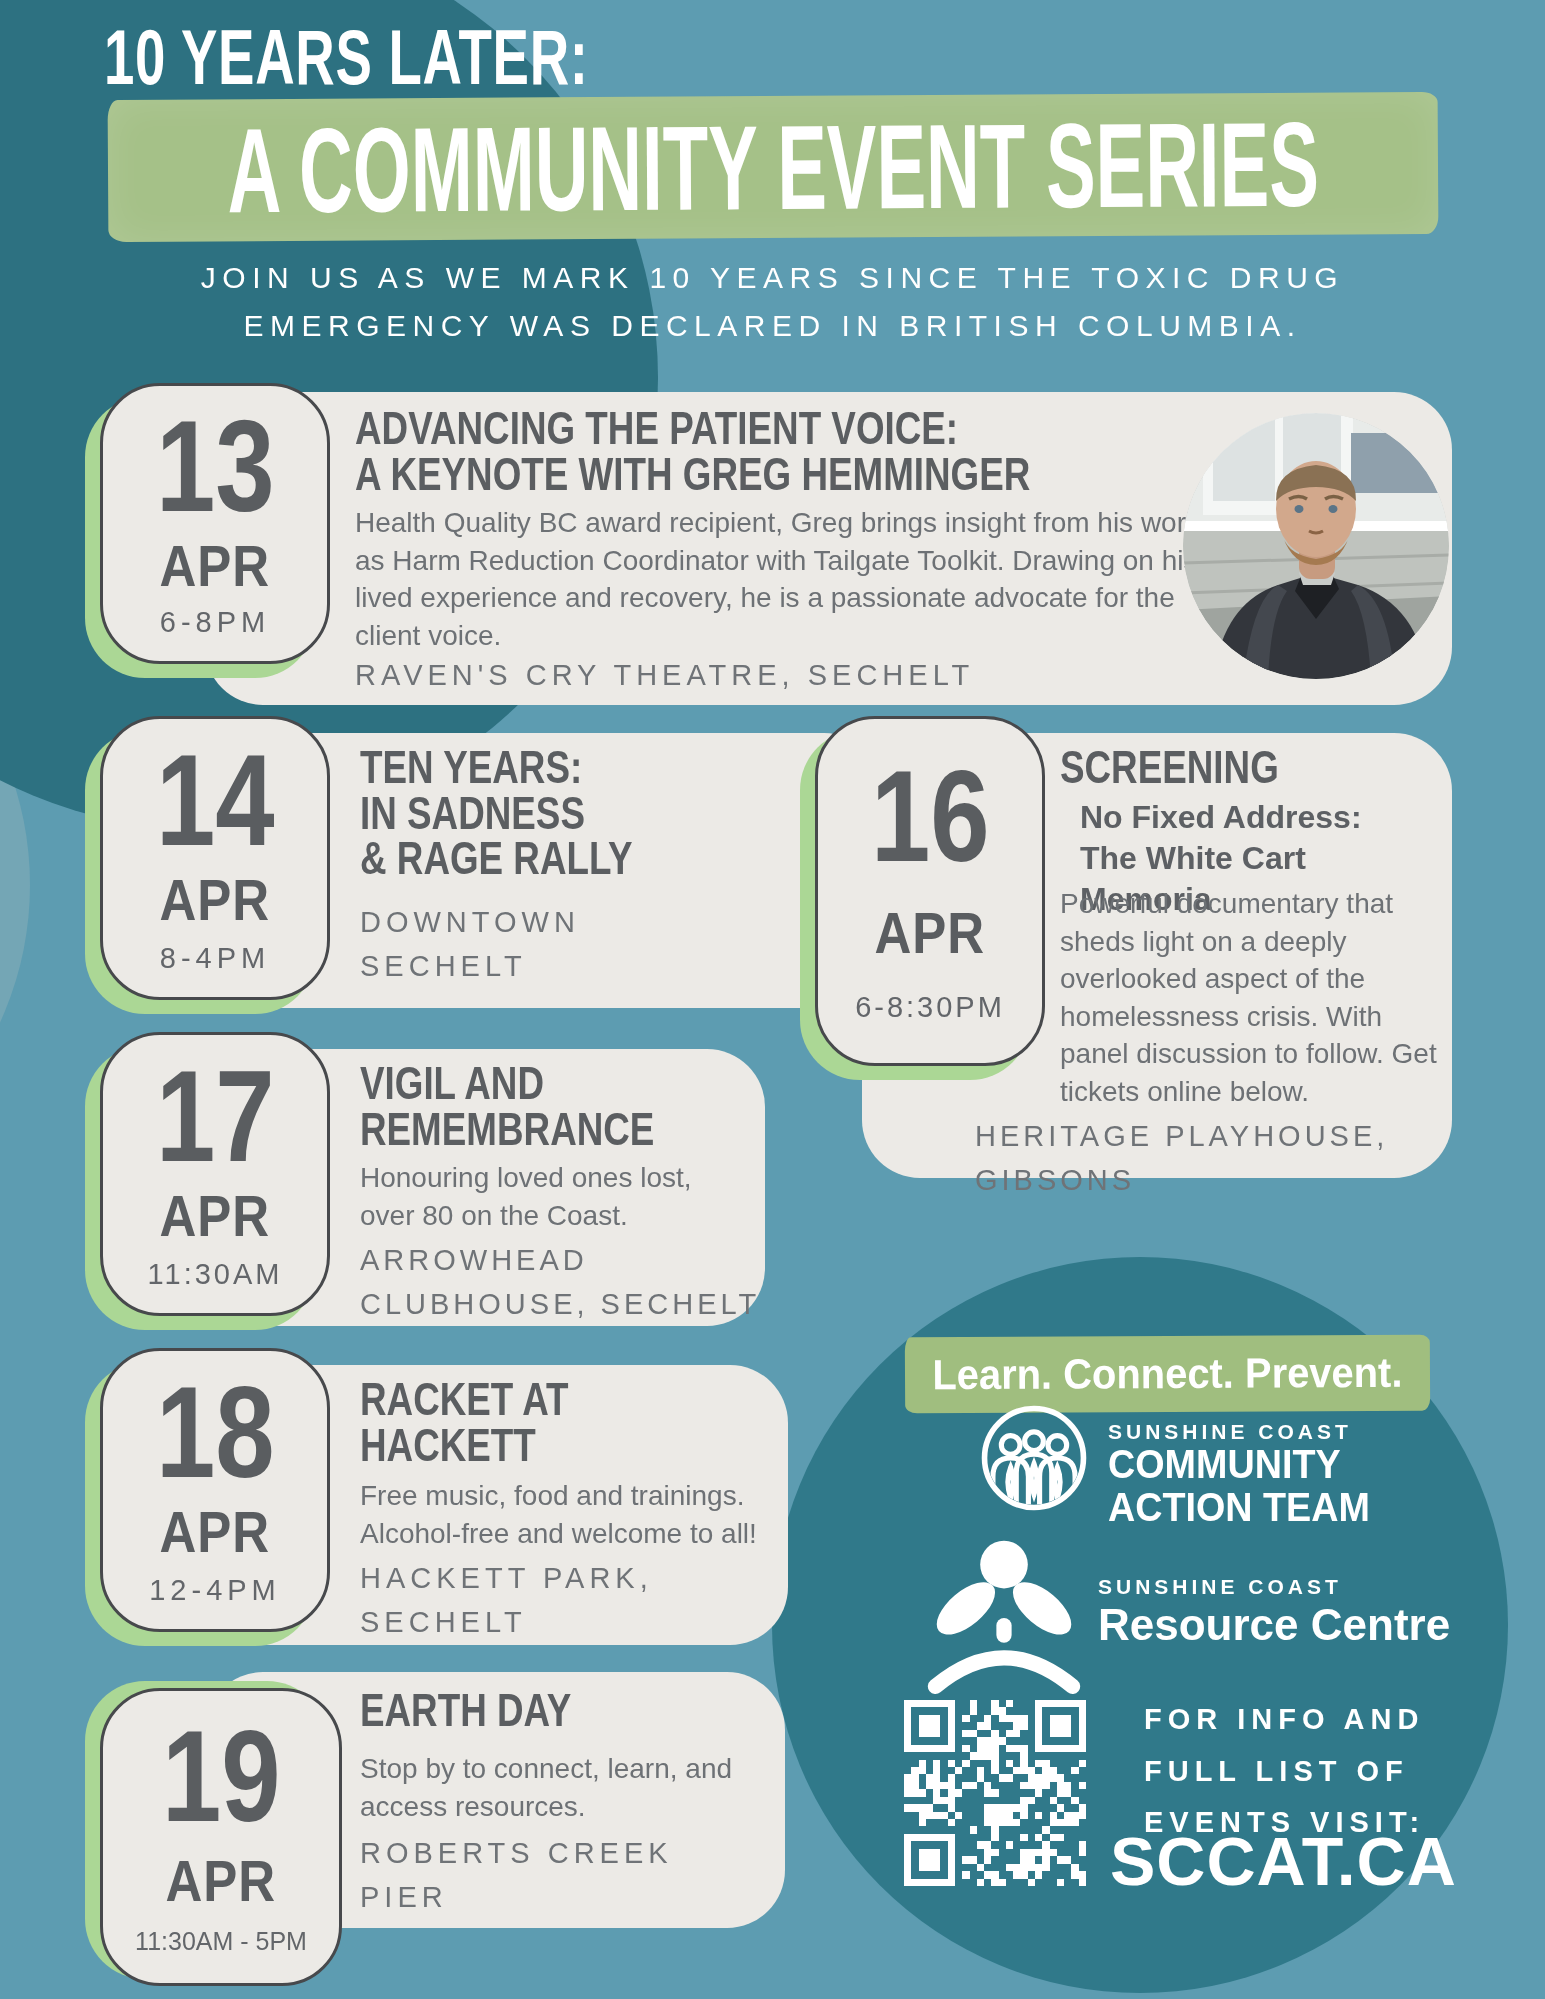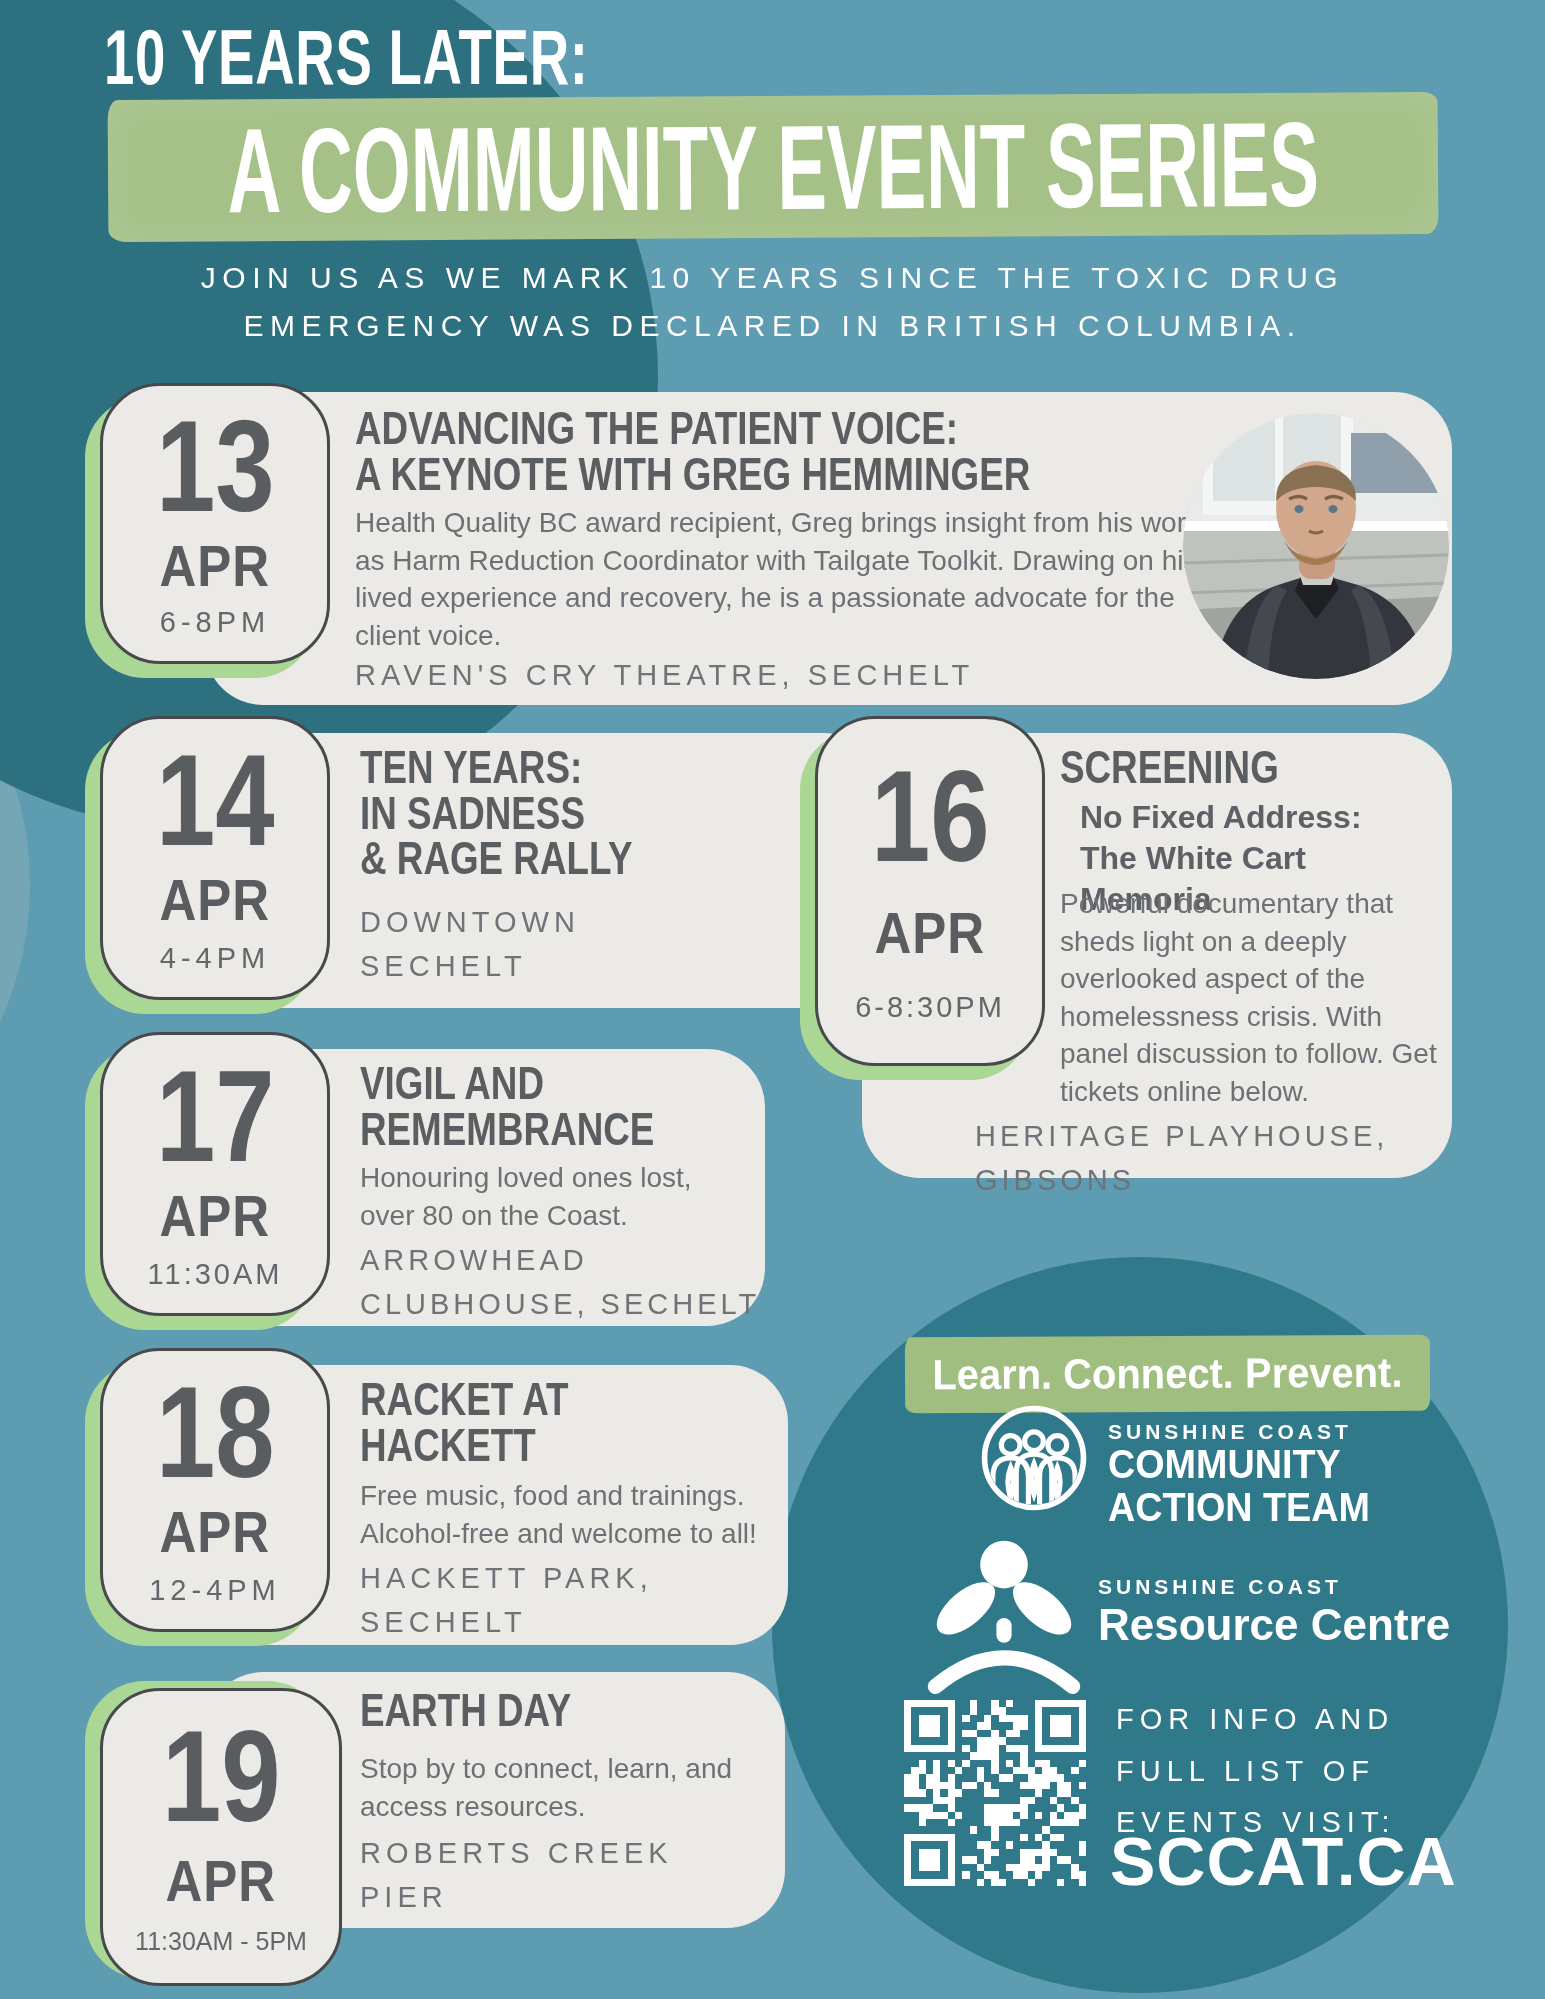--- a/index.html
+++ b/index.html
@@ -150,21 +150,21 @@
       <div><span class="cond">TEN YEARS:</span></div>
       <div><span class="cond">IN SADNESS</span></div>
       <div><span class="cond">&amp; RAGE RALLY</span></div>
     </div>
     <div class="ev-loc abs" style="left:155px;top:168px;width:320px;">DOWNTOWN SECHELT</div>
   </div>
   <div class="badge-shadow" style="left:85px;top:730px;width:230px;height:284px;"></div>
   <div class="date-badge" style="left:100px;top:716px;width:230px;height:284px;">
     <div class="day"><span class="cond">14</span></div>
     <div class="month"><span class="cond">APR</span></div>
-    <div class="btime">4-4PM</div>
+    <div class="btime">8-4PM</div>
   </div>
 
   <div class="card" style="left:862px;top:733px;width:590px;height:445px;">
     <div class="ev-title abs" style="left:198px;top:12px;">
       <div><span class="cond">SCREENING</span></div>
     </div>
     <div class="ev-sub abs" style="left:198px;top:64px;width:340px;">No Fixed Address: The White Cart Memoria</div>
     <div class="ev-body abs" style="left:198px;top:152px;width:395px;">Powerful documentary that sheds light on a deeply overlooked aspect of the homelessness crisis. With panel discussion to follow. Get tickets online below.</div>
     <div class="ev-loc abs" style="left:113px;top:382px;width:440px;letter-spacing:4px;">HERITAGE PLAYHOUSE, GIBSONS</div>
   </div>
@@ -464,20 +464,20 @@
         <rect x="1" y="1" width="5" height="5" fill="#30798A"></rect>
         <rect x="2" y="2" width="3" height="3" fill="#fff"></rect>
         <rect x="18" y="0" width="7" height="7" fill="#fff"></rect>
         <rect x="19" y="1" width="5" height="5" fill="#30798A"></rect>
         <rect x="20" y="2" width="3" height="3" fill="#fff"></rect>
         <rect x="0" y="18" width="7" height="7" fill="#fff"></rect>
         <rect x="1" y="19" width="5" height="5" fill="#30798A"></rect>
         <rect x="2" y="20" width="3" height="3" fill="#fff"></rect>
       </svg>
   </div>
-  <div class="fz info-lines" style="left:1116px;top:1694px;">
+  <div class="fz info-lines" style="left:1144px;top:1694px;font-weight:bold;">
     <div>FOR INFO AND</div>
     <div>FULL LIST OF</div>
     <div>EVENTS VISIT:</div>
   </div>
   <div class="fz website" style="left:1110px;top:1822px;">SCCAT.CA</div>
 
 </div>
 
 </body></html>

